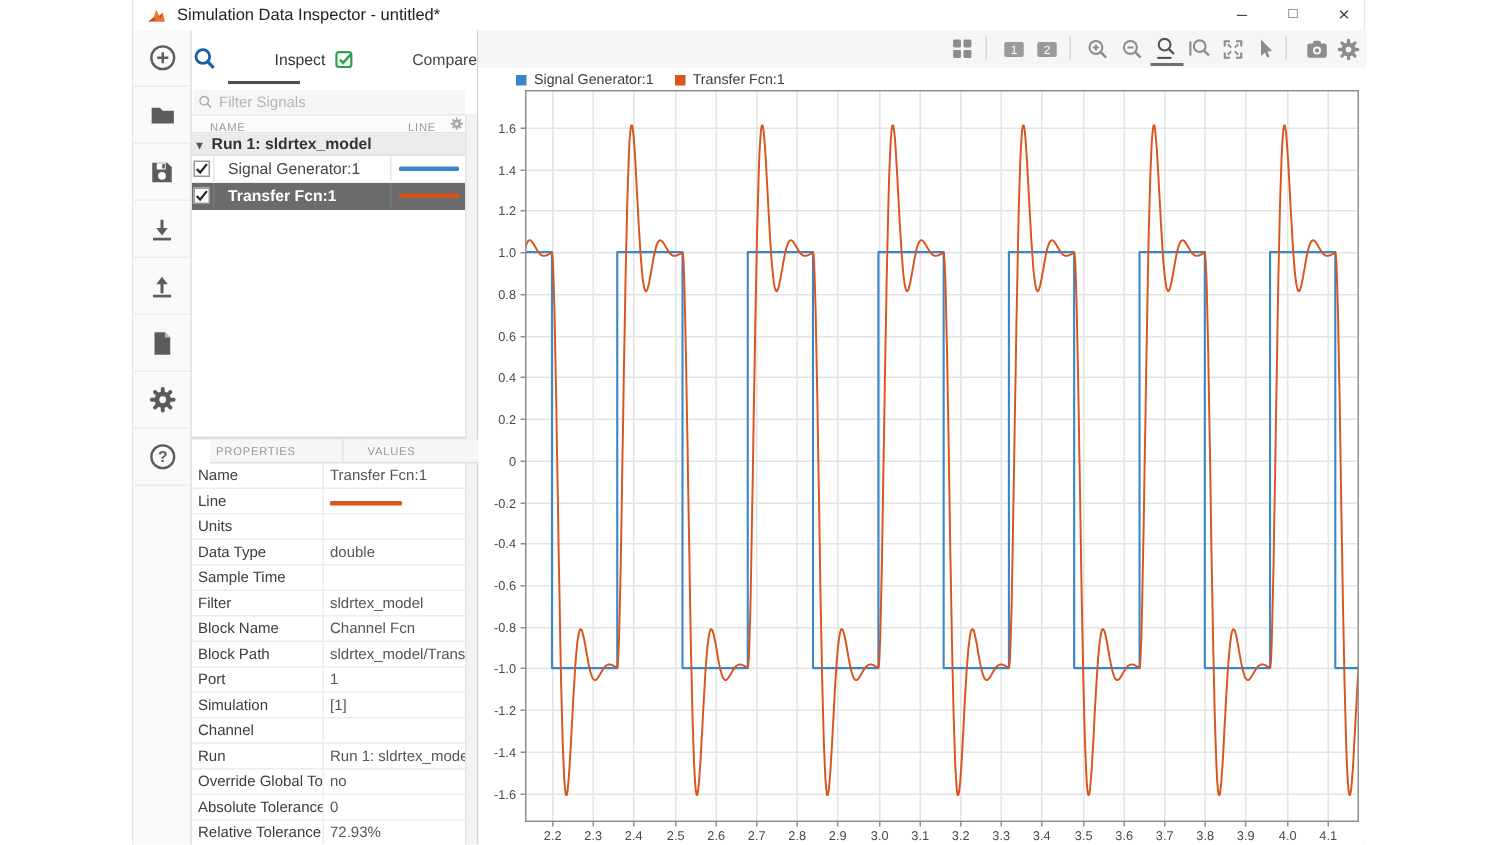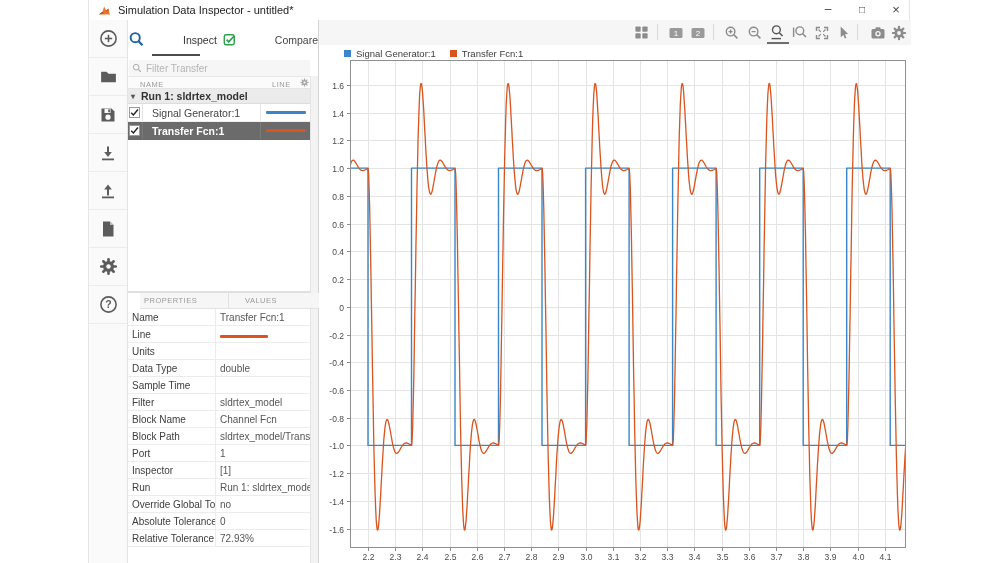--- a/index.html
+++ b/index.html
@@ -174,21 +174,21 @@
       </div>
     </div>
 
     <div class="filter">
       <span class="ficon">
         <svg width="10" height="10" viewBox="0 0 12 12">
           <circle cx="5" cy="5" r="3.4" fill="none" stroke="currentColor" stroke-width="1.2"></circle>
           <line x1="7.6" y1="7.6" x2="10.5" y2="10.5" stroke="currentColor" stroke-width="1.3"></line>
         </svg>
       </span>
-      <span>Filter Transfer</span>
+      <span>Filter Signals</span>
     </div>
 
     <div class="cols">
       <span class="abs" style="left:12px;top:3px;">NAME</span>
       <span class="abs" style="left:144px;top:3px;">LINE</span>
       <span class="abs" style="left:172px;top:1px;color:#a8a8a8;">
         <svg width="9" height="9" viewBox="0 0 16 16">
           <g fill="currentColor">
             <rect x="6.9" y="0.8" width="2.2" height="14.4" transform="rotate(45 8 8)"></rect>
             <rect x="6.9" y="0.8" width="2.2" height="14.4" transform="rotate(90 8 8)"></rect>
@@ -271,22 +271,26 @@
         </div>
       <div class="prow">
           <div class="plabel">Block Path</div>
           <div class="pvalue">sldrtex_model/Transfe...</div>
         </div>
       <div class="prow">
           <div class="plabel">Port</div>
           <div class="pvalue">1</div>
         </div>
       <div class="prow">
-          <div class="plabel">Inspector</div>
+          <div class="plabel">Simulation</div>
           <div class="pvalue">[1]</div>
+        </div>
+      <div class="prow">
+          <div class="plabel">Channel</div>
+          <div class="pvalue"></div>
         </div>
       <div class="prow">
           <div class="plabel">Run</div>
           <div class="pvalue">Run 1: sldrtex_model</div>
         </div>
       <div class="prow">
           <div class="plabel">Override Global Toler...</div>
           <div class="pvalue">no</div>
         </div>
       <div class="prow">

